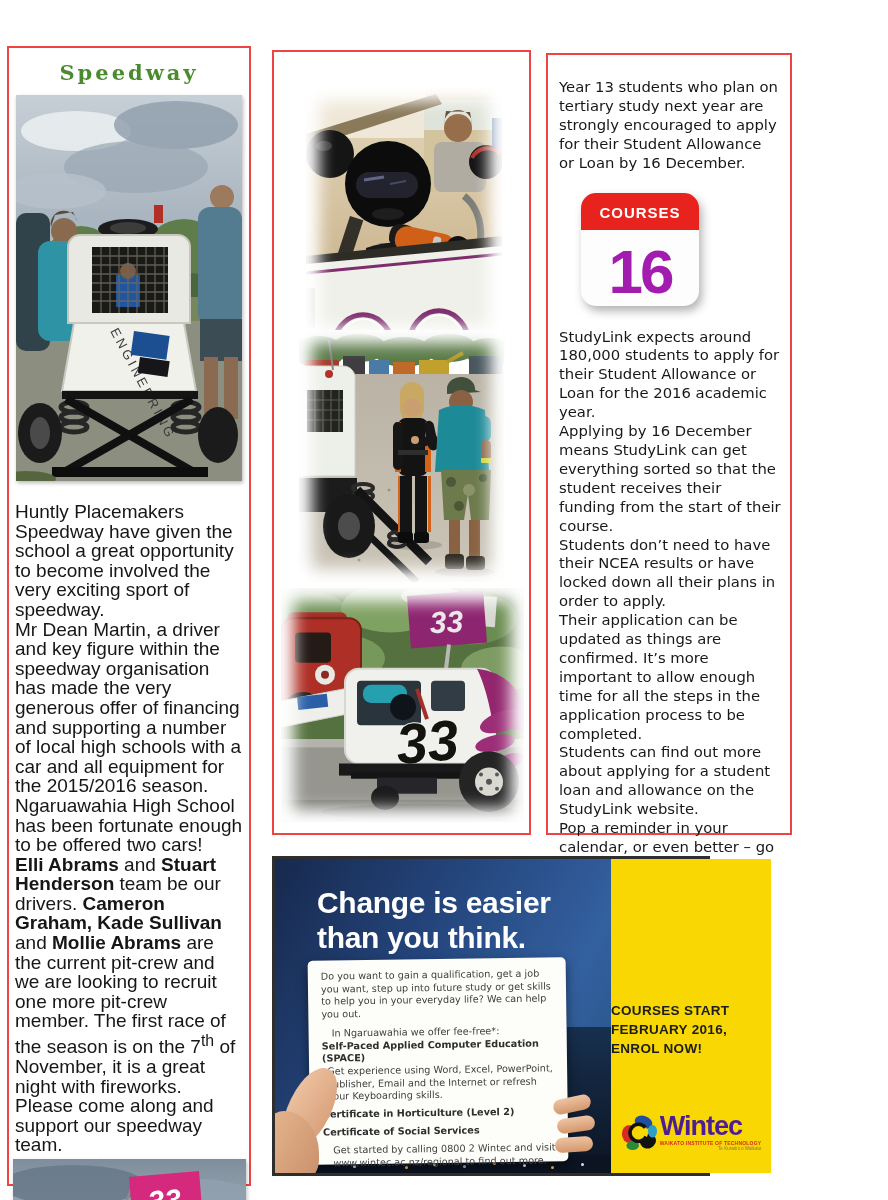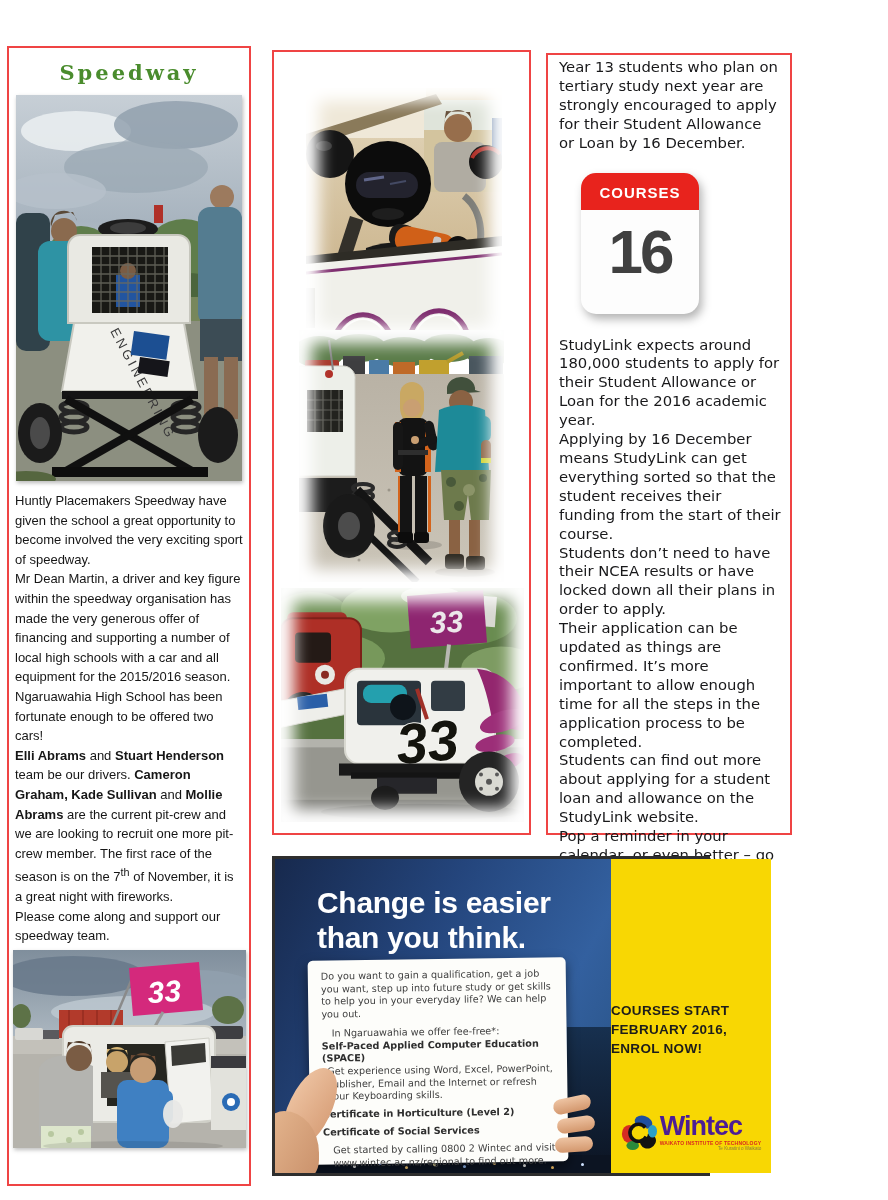--- a/index.html
+++ b/index.html
@@ -7,46 +7,46 @@
   .page{position:relative;width:888px;height:1200px;background:#ffffff;overflow:hidden;
         font-family:"Liberation Sans",sans-serif;color:#1c1c1c;}
   .box{position:absolute;border:2px solid #ef4444;background:#fff;}
 
   
   #box-left{left:7px;top:46px;width:244px;height:1140px;}
   #box-left h1{margin:12px 0 2px 0;text-align:center;font-family:"DejaVu Serif",serif;
       font-weight:bold;font-size:21px;letter-spacing:3px;color:#4a8c2d;}
   .photoA{margin:10px auto 2px auto;width:226px;height:386px;position:relative;
       box-shadow:1px 2px 4px rgba(0,0,0,.28);}
-  .ltext{padding:8px 6px 0 6px;font-size:13px;line-height:19.6px;color:#161616;}
+  .ltext{padding:19px 6px 0 6px;font-size:19px;line-height:19.6px;color:#161616;}
   .ltext p{margin:0;}
   .photoB{margin:4px auto 0 auto;width:233px;height:198px;position:relative;
       box-shadow:1px 2px 4px rgba(0,0,0,.25);}
   svg.ph{display:block;width:100%;height:100%;}
 
   
   #box-mid{left:272px;top:50px;width:259px;height:785px;}
   .midph{position:absolute;}
   .pC{left:32px;top:36px;width:196px;height:252px;}
   .pD{left:25px;top:278px;width:205px;height:252px;}
   .pE{left:7px;top:536px;width:243px;height:234px;}
   .fade::after{content:"";position:absolute;inset:0;pointer-events:none;
       box-shadow:inset 0 0 16px 13px #ffffff;}
 
   
-  #box-right{left:546px;top:53px;width:246px;height:782px;padding:3px 9px 0 11px;
+  #box-right{left:546px;top:53px;width:246px;height:782px;padding:23px 9px 0 11px;
       font-family:"DejaVu Sans",sans-serif;font-size:14.8px;line-height:18.9px;color:#18181a;}
   #box-right p{margin:0;}
   .cal{width:118px;margin:20px 0 22px 22px;filter:drop-shadow(3px 5px 5px rgba(0,0,0,.30));}
   .cal-head{height:37px;background:#e8231d;border-radius:15px 15px 0 0;color:#fff;
       font-family:"Liberation Sans",sans-serif;font-weight:bold;font-size:15px;
       letter-spacing:1px;text-align:center;line-height:39px;}
-  .cal-day{height:104px;background:#fdfdfd;border-radius:0 0 15px 15px;text-align:center;
+  .cal-day{height:76px;background:#fdfdfd;border-radius:0 0 15px 15px;text-align:center;
       font-family:"Liberation Sans",sans-serif;font-weight:bold;font-size:62px;
-      letter-spacing:-3px;color:#404040;line-height:84px;}
+      letter-spacing:-3px;color:#a21caf;line-height:84px;}
   a.slink{color:#1763c6;text-decoration:underline;}
 
   
   #box-ad{left:272px;top:856px;width:438px;height:320px;border:3px solid #2e2e2e;}
   .ad-blue{position:absolute;left:0;top:0;width:336px;height:100%;
       background:linear-gradient(118deg,#17294d 0%,#24457c 38%,#33609f 72%,#27507f 100%);overflow:hidden;}
   .silhouette{position:absolute;right:0;top:168px;width:44px;height:146px;
       background:linear-gradient(#17304f,#0c1422);}
   .nightstrip{position:absolute;left:0;bottom:0;width:100%;height:18px;background:#0c1422;}
   .lights{position:absolute;left:8px;bottom:8px;width:3px;height:3px;border-radius:50%;background:#ffe9a0;

